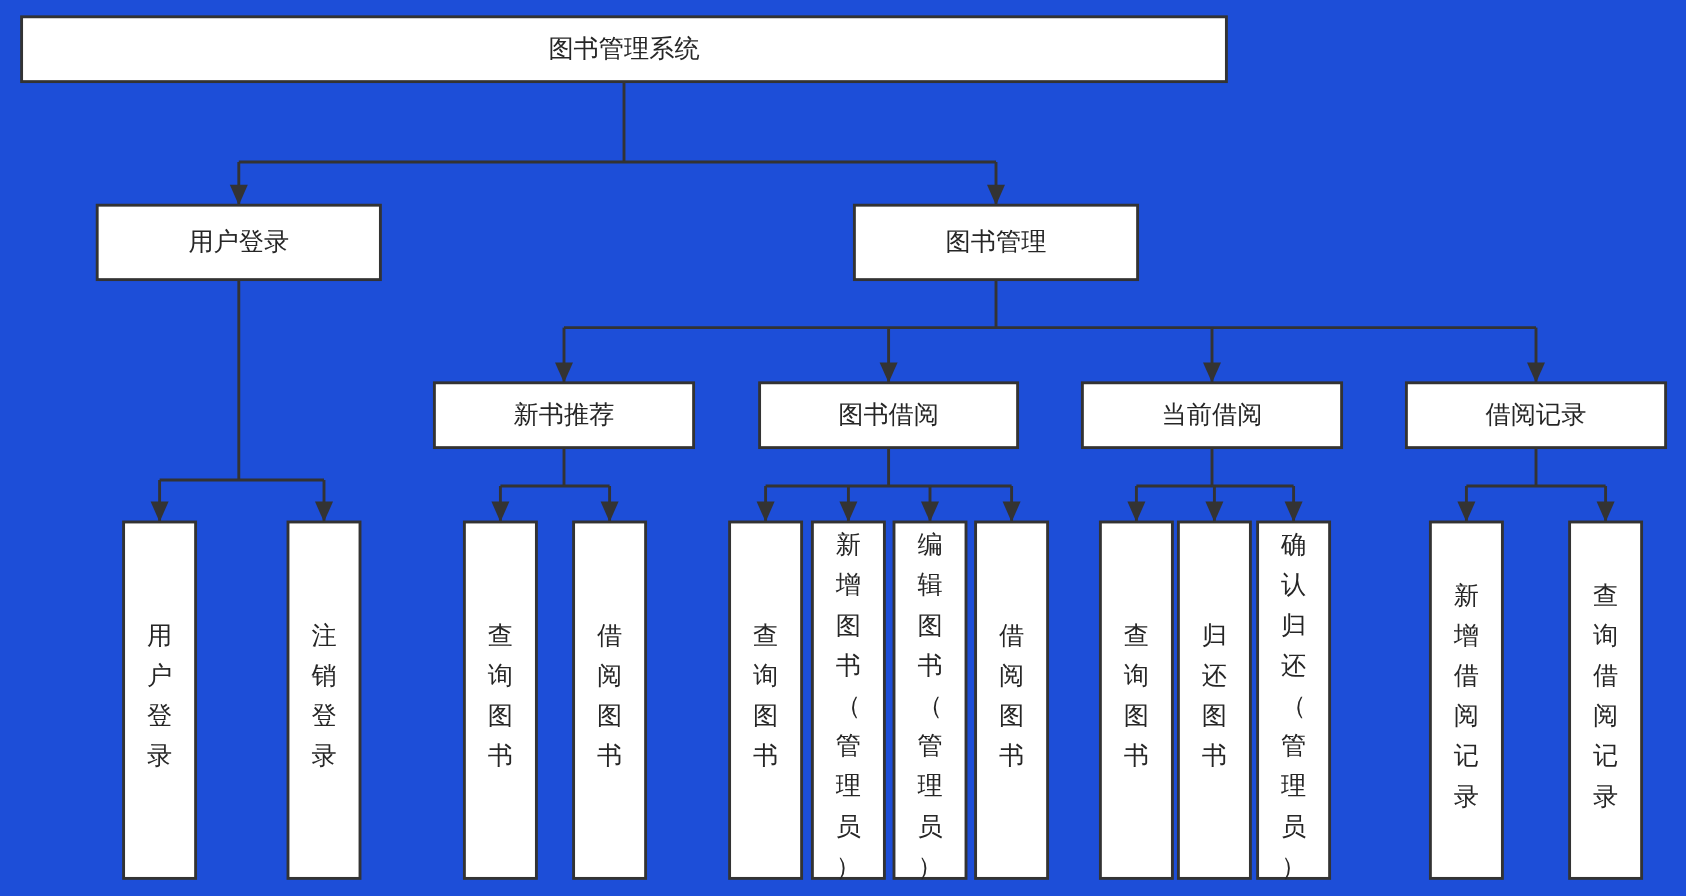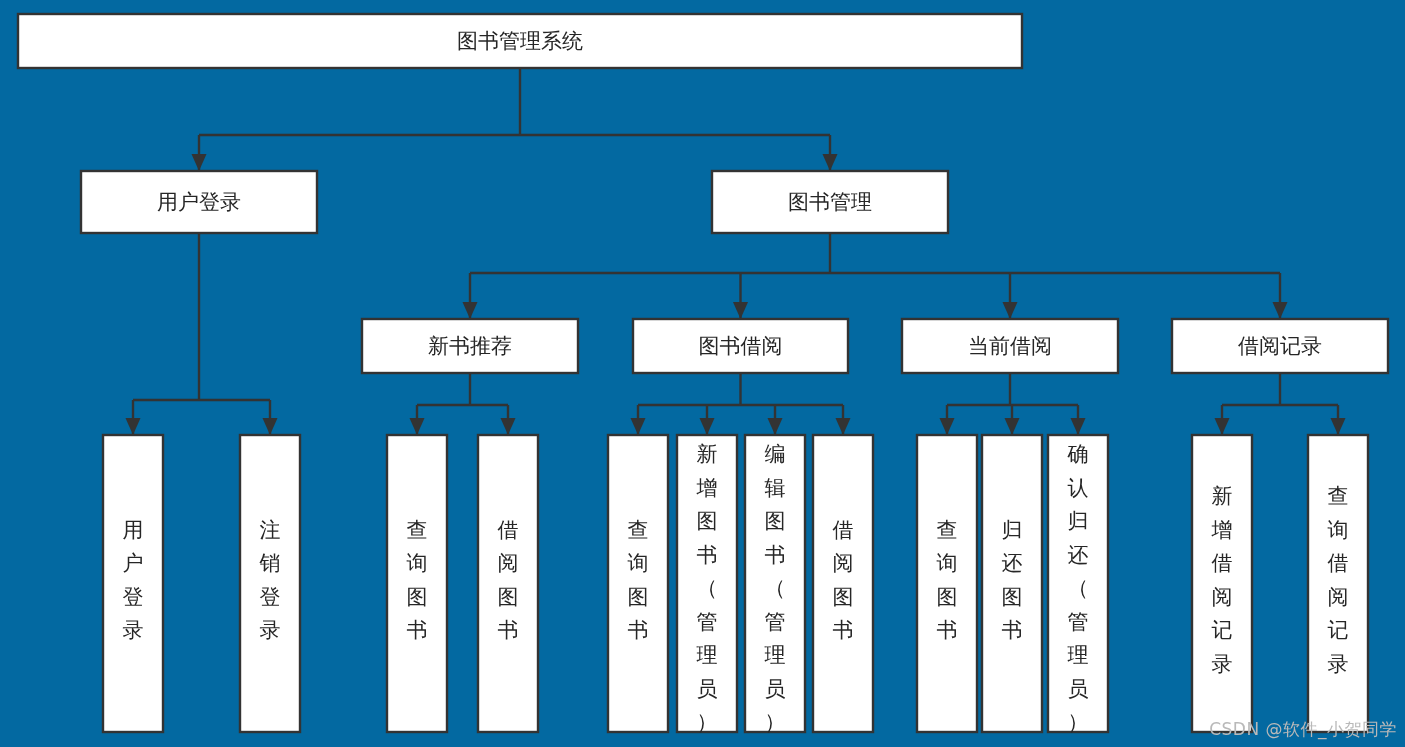--- a/index.html
+++ b/index.html
@@ -10,21 +10,21 @@
   body {
     width: 1405px;
     height: 747px;
     font-family: "DejaVu Sans", "Liberation Sans", sans-serif;
     overflow: hidden;
   }
   #diagram-root {
     position: relative;
     width: 1405px;
     height: 747px;
-    background: #0369a1;
+    background: #1d4ed8;
   }
   svg#tree-svg {
     position: absolute;
     left: 0;
     top: 0;
     width: 1405px;
     height: 747px;
   }
   .node-box {
     fill: #ffffff;
@@ -215,14 +215,13 @@
         <g>
           <rect x="1192" y="435" width="60" height="297" class="node-box"></rect>
           <text x="1222" class="node-label-vert"><tspan x="1222" y="503">新</tspan><tspan x="1222" y="536.5">增</tspan><tspan x="1222" y="570">借</tspan><tspan x="1222" y="603.5">阅</tspan><tspan x="1222" y="637">记</tspan><tspan x="1222" y="670.5">录</tspan></text>
         </g>
         <g>
           <rect x="1308" y="435" width="60" height="297" class="node-box"></rect>
           <text x="1338" class="node-label-vert"><tspan x="1338" y="503">查</tspan><tspan x="1338" y="536.5">询</tspan><tspan x="1338" y="570">借</tspan><tspan x="1338" y="603.5">阅</tspan><tspan x="1338" y="637">记</tspan><tspan x="1338" y="670.5">录</tspan></text>
         </g>
       </g>
   </svg>
-  <div class="watermark">CSDN @软件_小贺同学</div>
 </div>
 
 </body></html>

